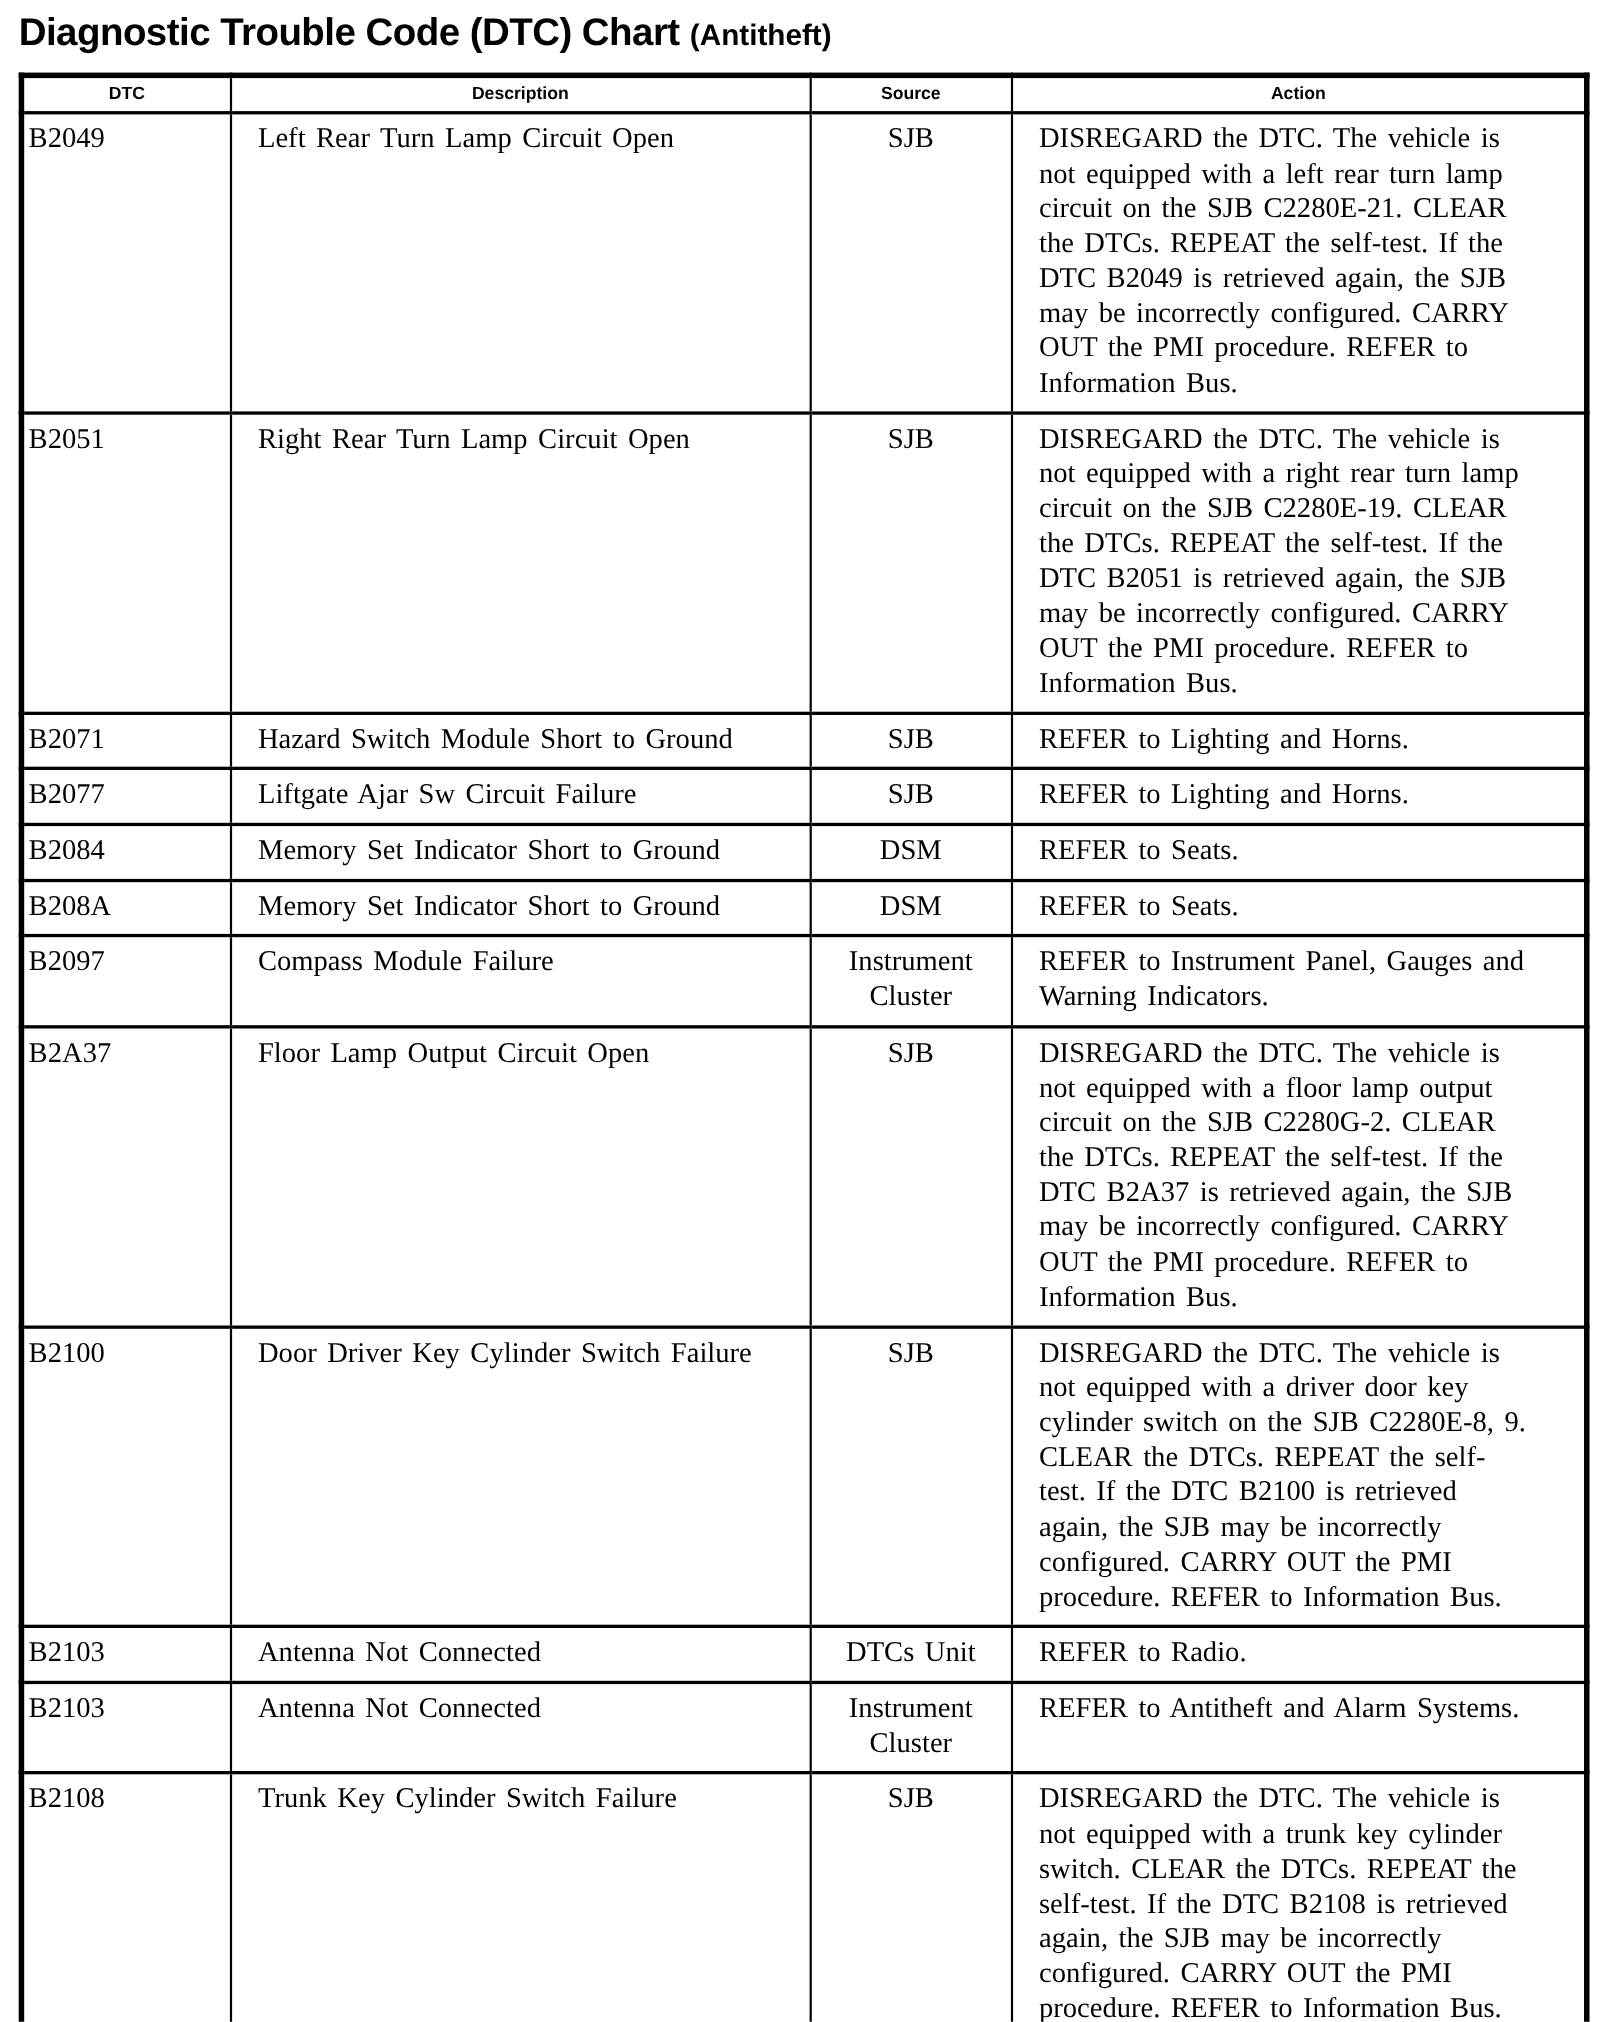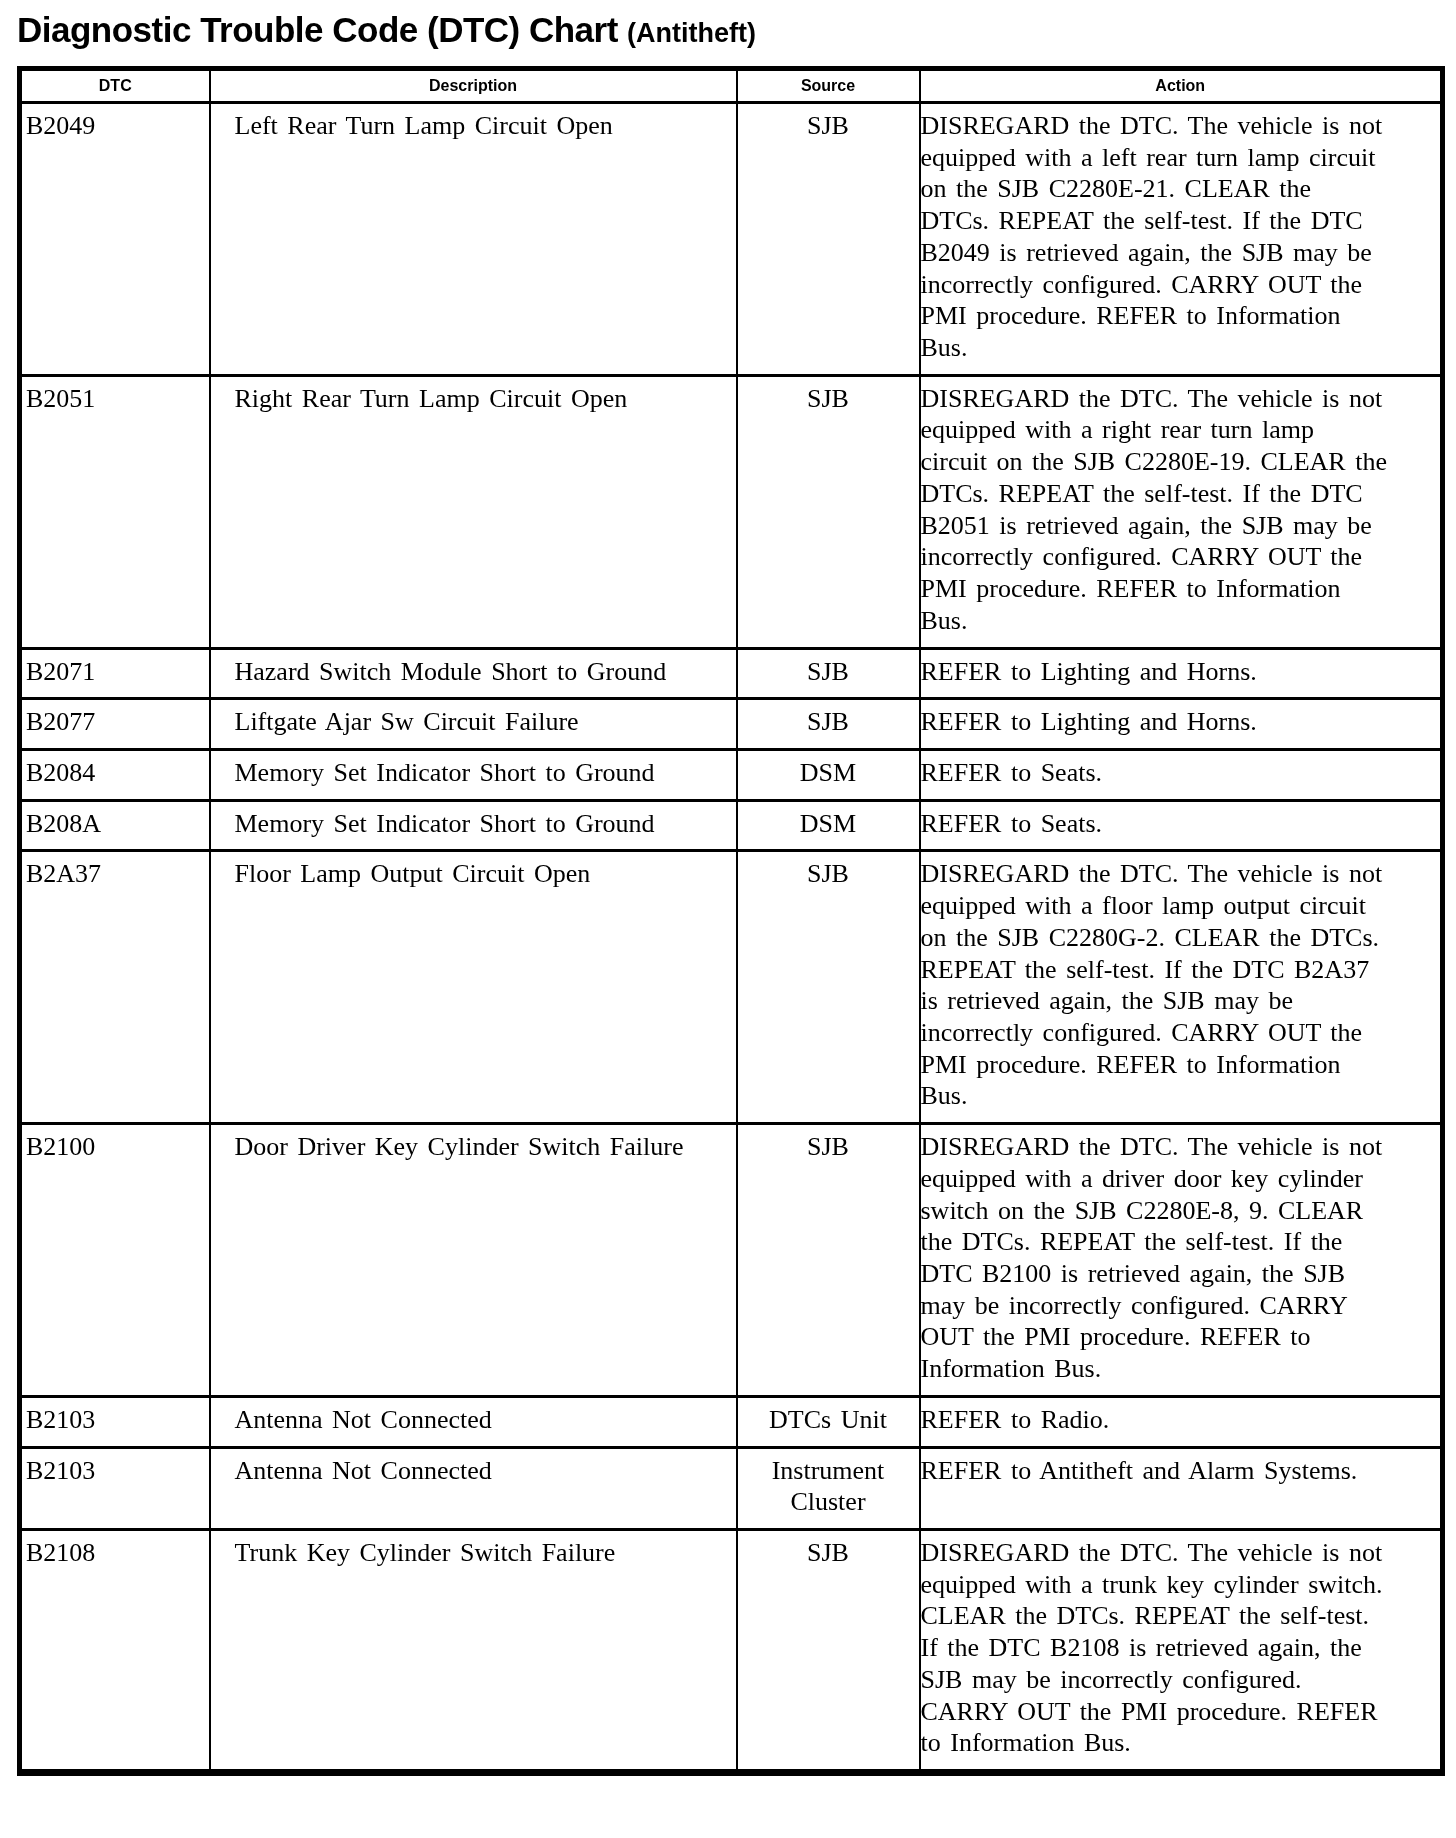--- a/index.html
+++ b/index.html
@@ -70,21 +70,21 @@
     padding-left: 24px;
     padding-right: 8px;
   }
   td.c-src {
     text-align: center;
     padding-left: 4px;
     padding-right: 4px;
   }
   td.c-act {
     text-align: left;
-    padding-left: 0;
+    padding-left: 24px;
     padding-right: 52px;
   }
   
   tr.tall-sm td { height: 70px; }
 </style>
 </head>
 <body>
 
 <div class="page">
 
@@ -145,20 +145,26 @@
     <td class="c-act">REFER to Seats.</td>
   </tr>
 
   <tr>
     <td class="c-dtc">B208A</td>
     <td class="c-desc">Memory Set Indicator Short to Ground</td>
     <td class="c-src">DSM</td>
     <td class="c-act">REFER to Seats.</td>
   </tr>
 
+  <tr>
+    <td class="c-dtc">B2097</td>
+    <td class="c-desc">Compass Module Failure</td>
+    <td class="c-src">Instrument Cluster</td>
+    <td class="c-act">REFER to Instrument Panel, Gauges and Warning Indicators.</td>
+  </tr>
 
   <tr>
     <td class="c-dtc">B2A37</td>
     <td class="c-desc">Floor Lamp Output Circuit Open</td>
     <td class="c-src">SJB</td>
     <td class="c-act">DISREGARD the DTC. The vehicle is not equipped with a floor lamp output circuit on the SJB C2280G-2. CLEAR the DTCs. REPEAT the self-test. If the DTC B2A37 is retrieved again, the SJB may be incorrectly configured. CARRY OUT the PMI procedure. REFER to Information Bus.</td>
   </tr>
 
   <tr>
     <td class="c-dtc">B2100</td>

